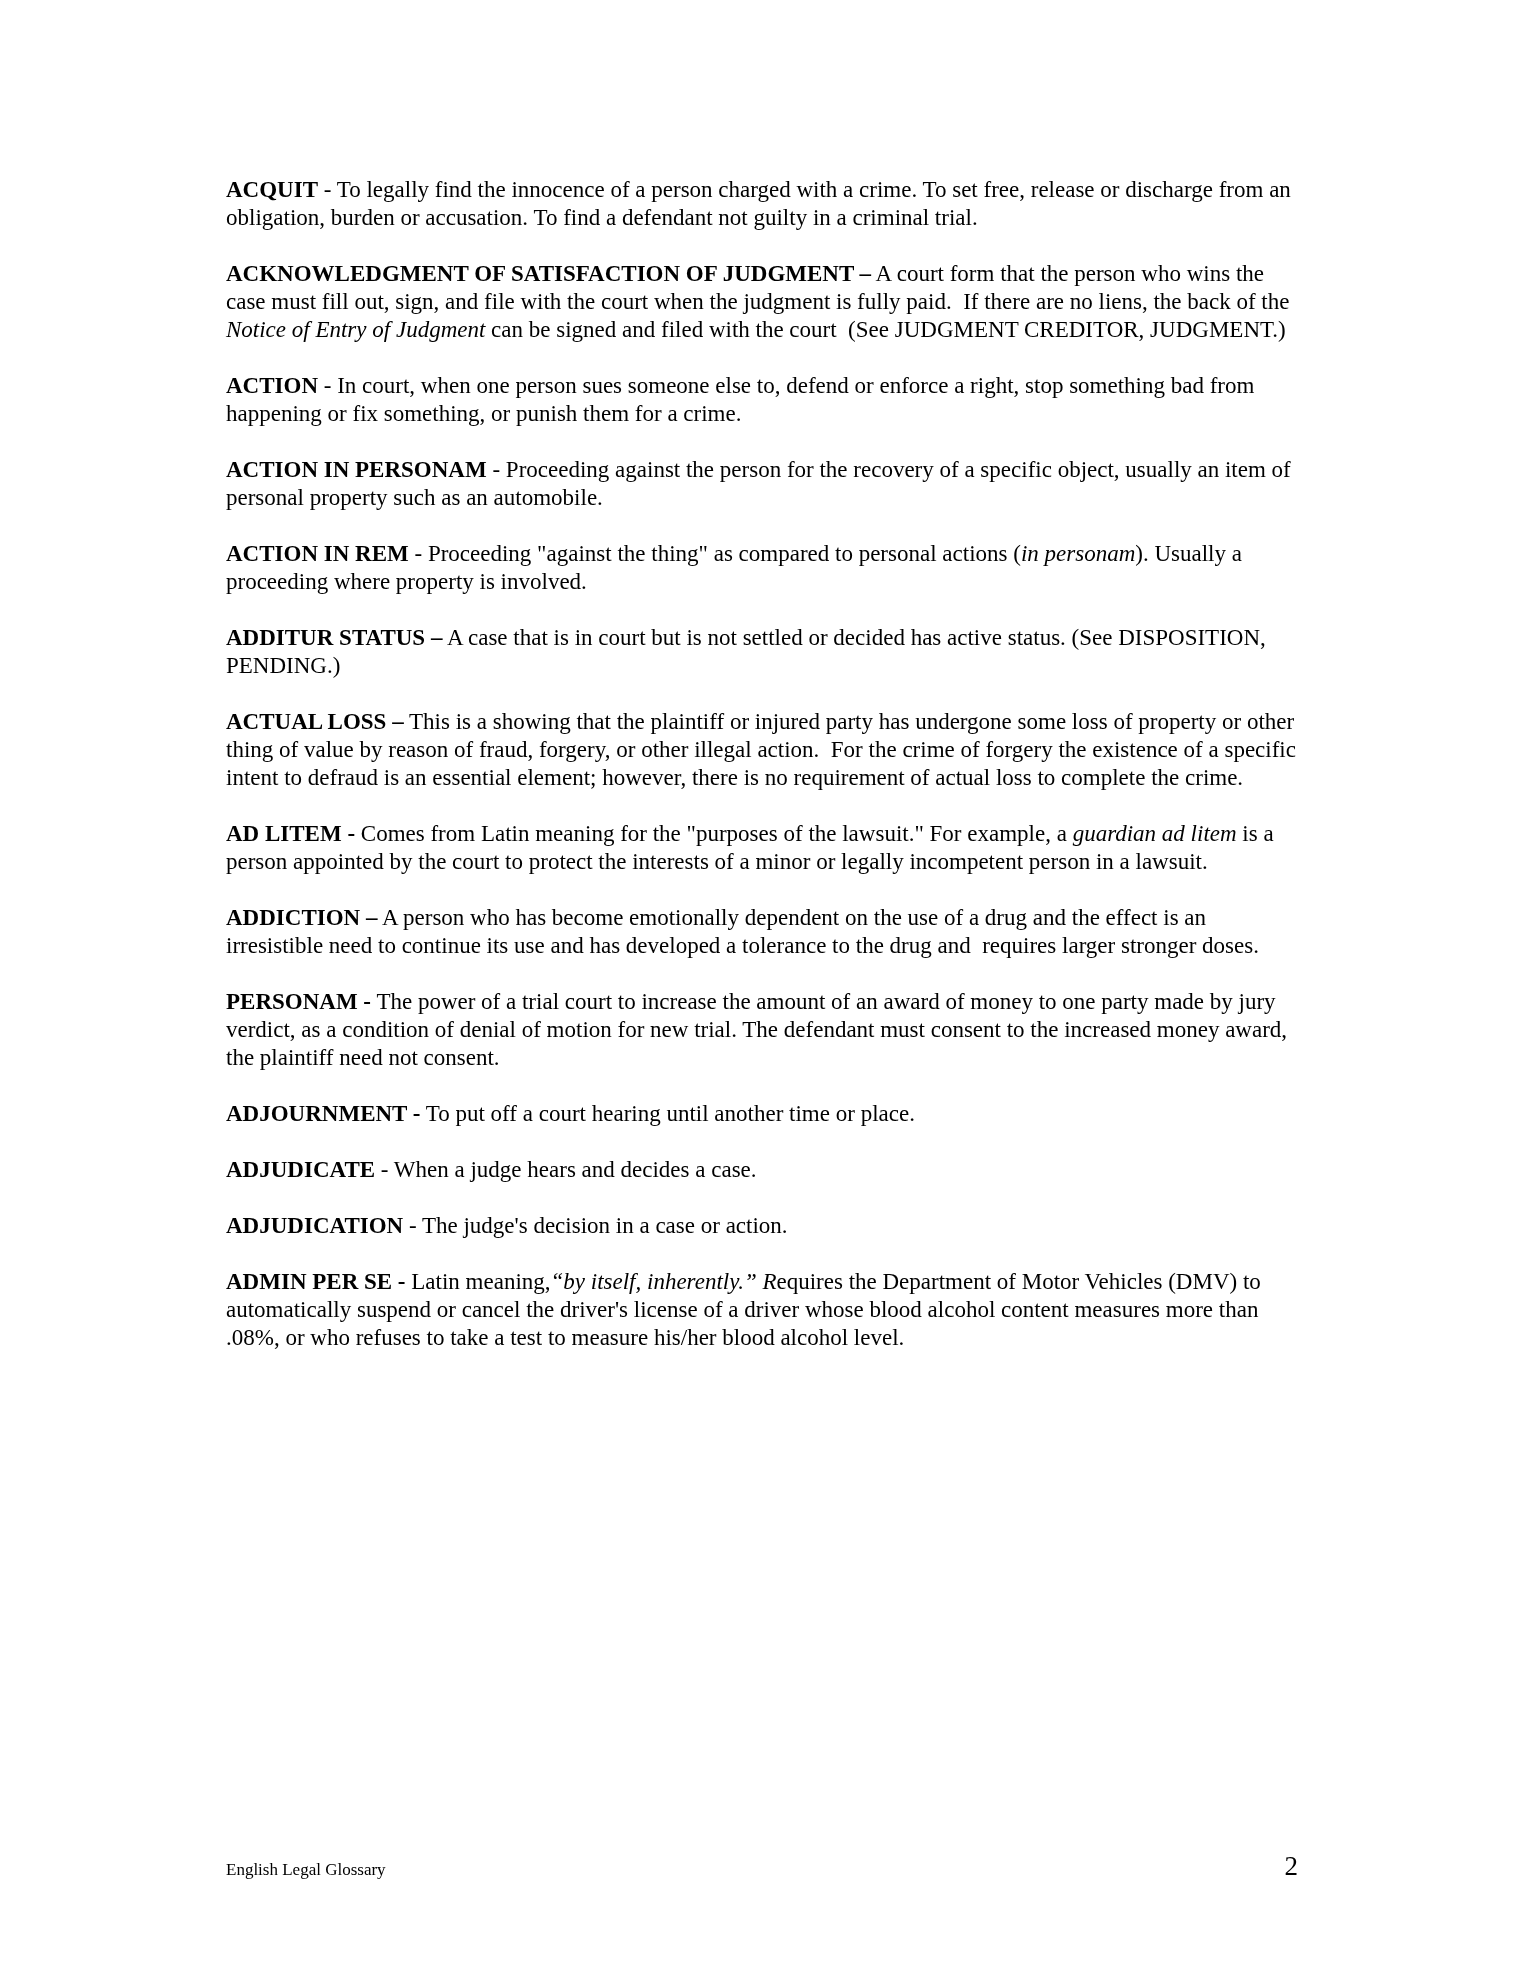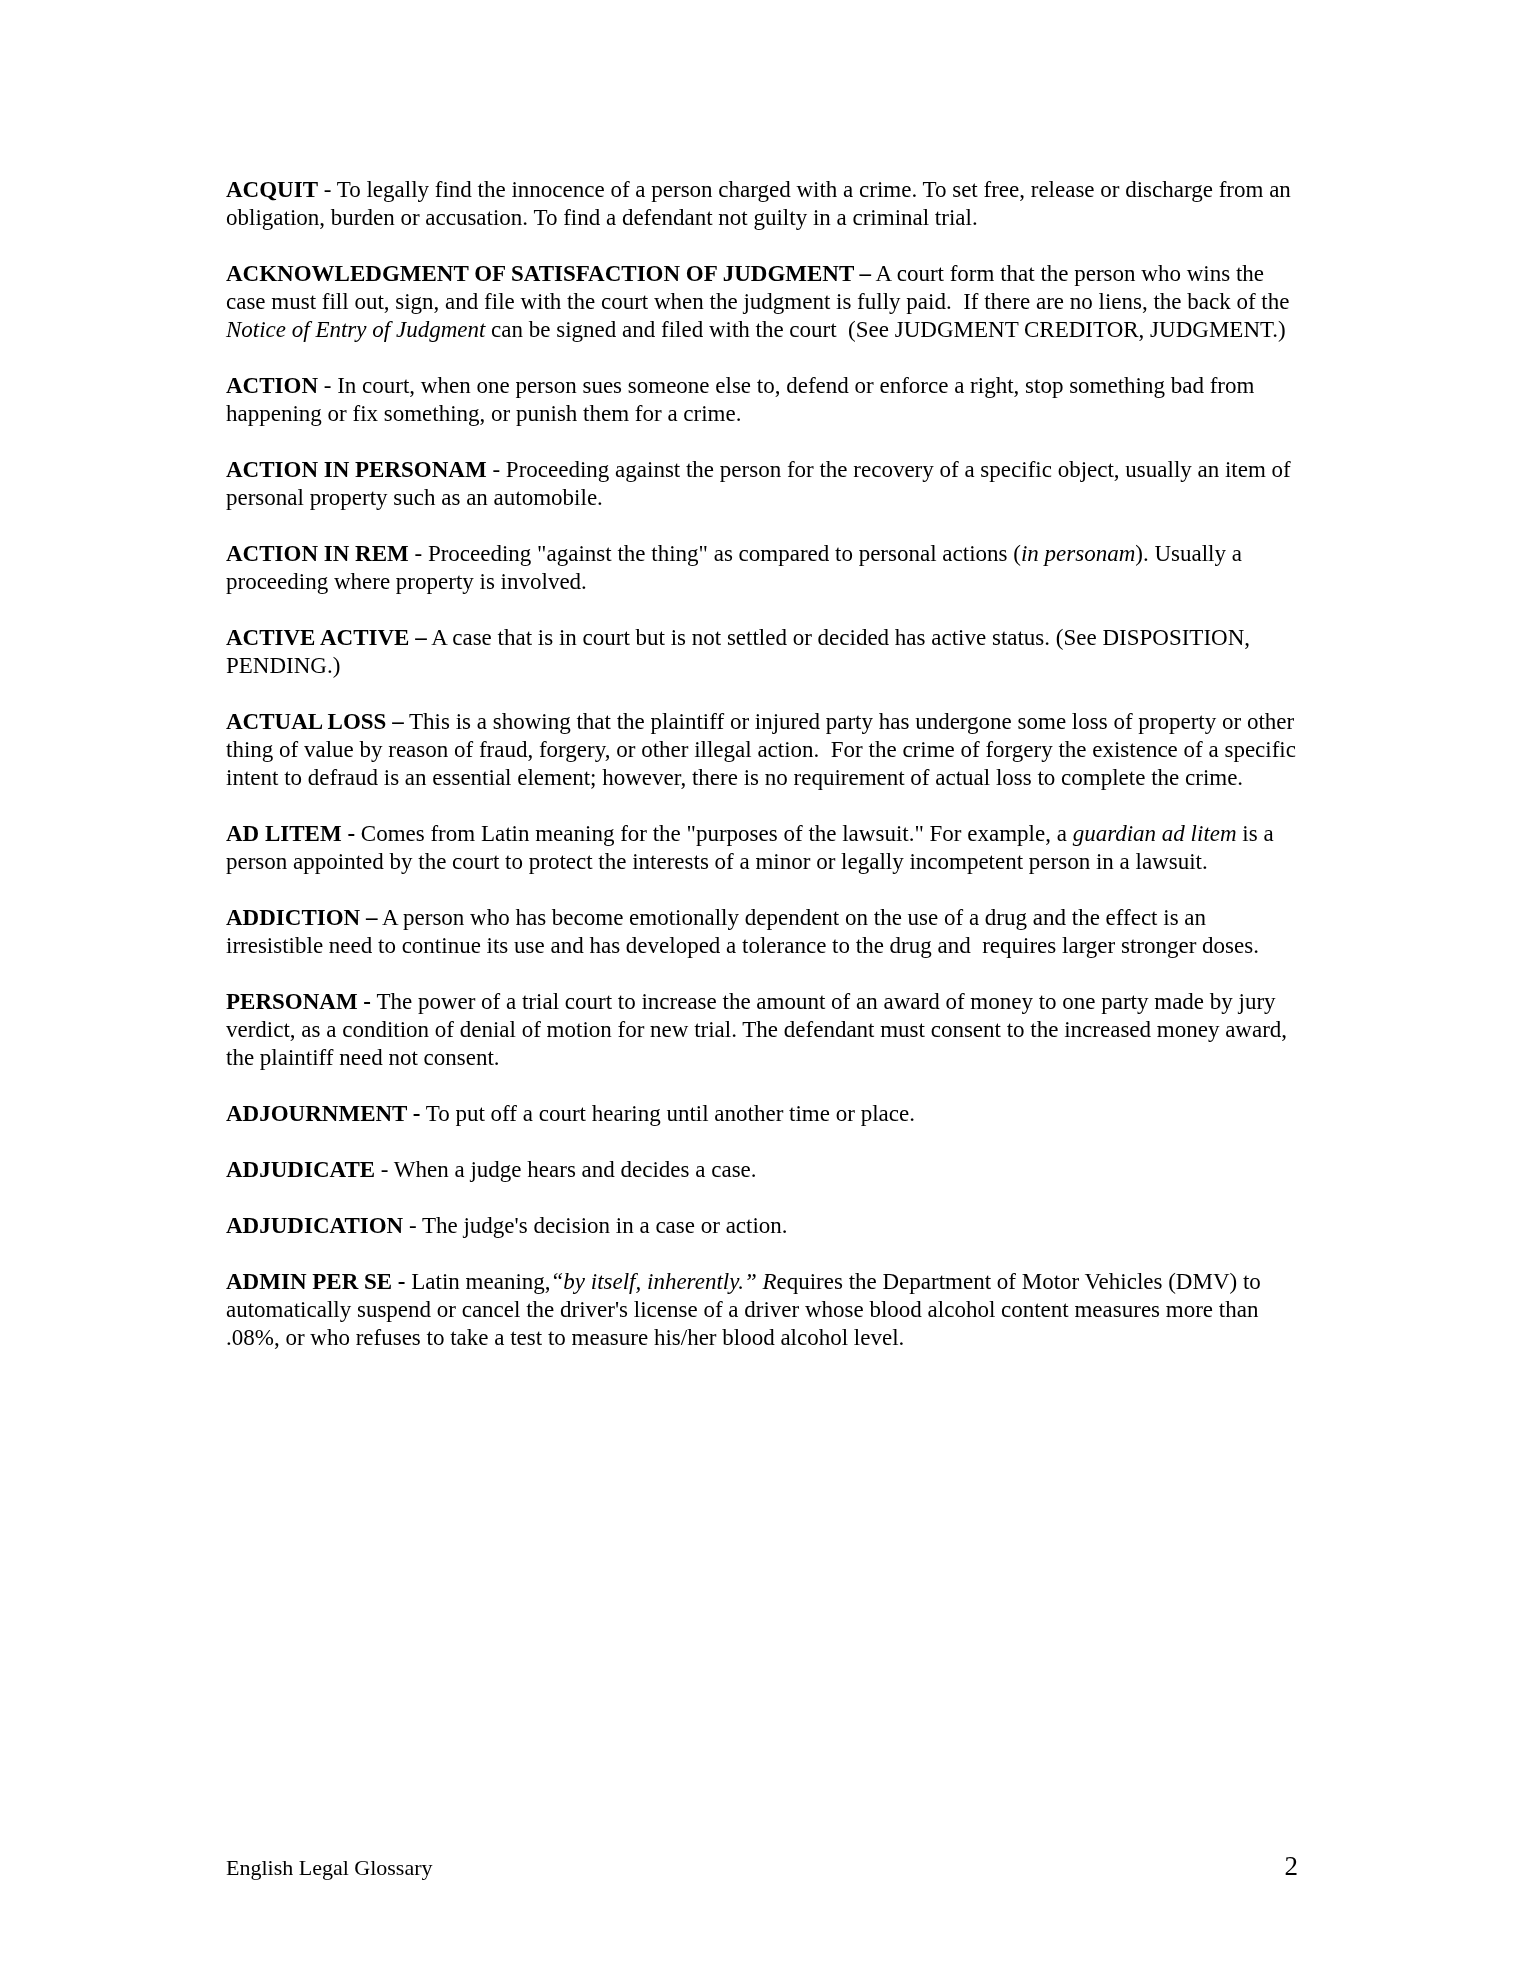--- a/index.html
+++ b/index.html
@@ -42,39 +42,39 @@
   .footer {
     position: absolute;
     left: 226px;
     top: 1852px;
     width: 1072px;
     display: flex;
     justify-content: space-between;
     align-items: baseline;
   }
   .footer .footer-title {
-    font-size: 22px;
+    font-size: 17px;
     line-height: 28px;
   }
   .footer .pagenum {
     font-size: 27px;
     line-height: 28px;
   }
 </style>
 </head>
 <body>
 
 <div class="page">
   <main class="content">
       <p class="entry"><strong>ACQUIT</strong> - <span>To legally find the innocence of a person charged with a crime. To set free, release or discharge from an obligation, burden or accusation. To find a defendant not guilty in a criminal trial.</span></p>
       <p class="entry"><strong>ACKNOWLEDGMENT OF SATISFACTION OF JUDGMENT –</strong> <span>A court form that the person who wins the case must fill out, sign, and file with the court when the judgment is fully paid.  If there are no liens, the back of the </span><em>Notice of Entry of Judgment</em><span> can be signed and filed with the court  (See JUDGMENT CREDITOR, JUDGMENT.)</span></p>
       <p class="entry"><strong>ACTION</strong> - <span>In court, when one person sues someone else to, defend or enforce a right, stop something bad from happening or fix something, or punish them for a crime.</span></p>
       <p class="entry"><strong>ACTION IN PERSONAM</strong> - <span>Proceeding against the person for the recovery of a specific object, usually an item of personal property such as an automobile.</span></p>
       <p class="entry"><strong>ACTION IN REM</strong> - <span>Proceeding "against the thing" as compared to personal actions (</span><em>in personam</em><span>). Usually a proceeding where property is involved.</span></p>
-      <p class="entry"><strong>ACTIVE ACTIVE –</strong> <span>A case that is in court but is not settled or decided has active status. (See DISPOSITION, PENDING.)</span></p>
+      <p class="entry"><strong>ADDITUR STATUS –</strong> <span>A case that is in court but is not settled or decided has active status. (See DISPOSITION, PENDING.)</span></p>
       <p class="entry"><strong>ACTUAL LOSS –</strong> <span>This is a showing that the plaintiff or injured party has undergone some loss of property or other thing of value by reason of fraud, forgery, or other illegal action.  For the crime of forgery the existence of a specific intent to defraud is an essential element; however, there is no requirement of actual loss to complete the crime.</span></p>
       <p class="entry"><strong>AD LITEM -</strong> <span>Comes from Latin meaning for the "purposes of the lawsuit." For example, a </span><em>guardian ad litem</em><span> is a person appointed by the court to protect the interests of a minor or legally incompetent person in a lawsuit.</span></p>
       <p class="entry"><strong>ADDICTION –</strong> <span>A person who has become emotionally dependent on the use of a drug and the effect is an irresistible need to continue its use and has developed a tolerance to the drug and  requires larger stronger doses.</span></p>
       <p class="entry"><strong>PERSONAM -</strong> <span>The power of a trial court to increase the amount of an award of money to one party made by jury verdict, as a condition of denial of motion for new trial. The defendant must consent to the increased money award, the plaintiff need not consent.</span></p>
       <p class="entry"><strong>ADJOURNMENT -</strong> <span>To put off a court hearing until another time or place.</span></p>
       <p class="entry"><strong>ADJUDICATE</strong> - <span>When a judge hears and decides a case.</span></p>
       <p class="entry"><strong>ADJUDICATION</strong> - <span>The judge's decision in a case or action.</span></p>
       <p class="entry"><strong>ADMIN PER SE -</strong> <span>Latin meaning,</span><em>“by itself, inherently.” R</em><span>equires the Department of Motor Vehicles (DMV) to automatically suspend or cancel the driver's license of a driver whose blood alcohol content measures more than .08%, or who refuses to take a test to measure his/her blood alcohol level.</span></p>
     </main>
   <div class="footer">

